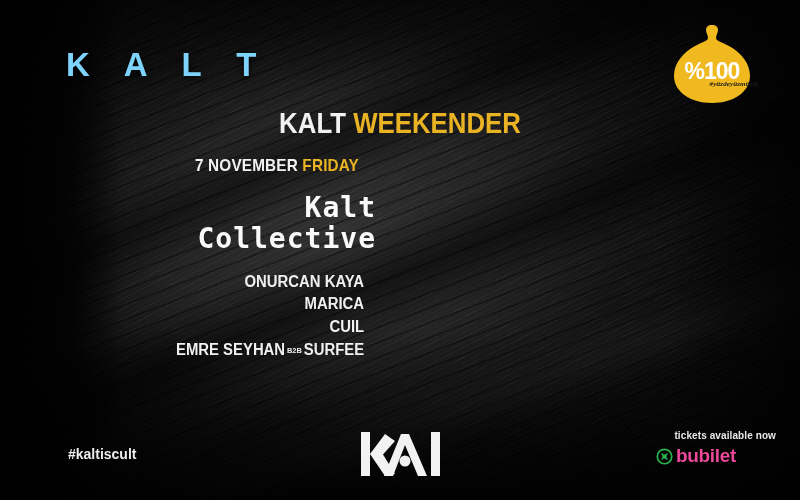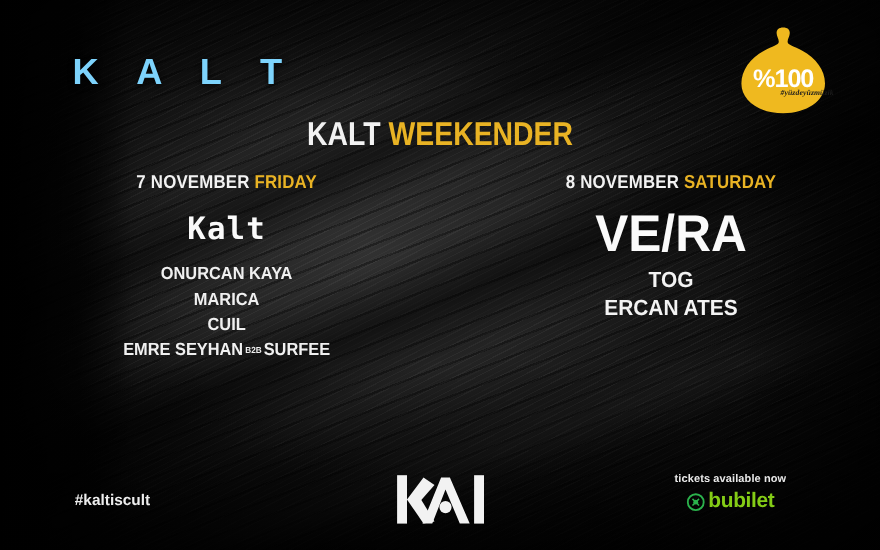--- a/index.html
+++ b/index.html
@@ -106,21 +106,21 @@
     position:absolute; left:0; top:106px; width:800px;
     text-align:center;
     font-size:30px; font-weight:bold; letter-spacing:0px;
     font-family:"Liberation Sans", sans-serif;
     transform:scaleX(.86);
   }
   .wk-title .w { color:#f2f2f2; }
   .wk-title .g { color:#E9B324; }
 
   
-  .day { position:absolute; top:156px; text-align:center; }
+  .day { position:absolute; top:156px; text-align:right; }
   .day-left  { left:36px;  width:340px; }
   .day-right { left:440px; width:340px; }
 
   .day-date {
     font-size:17px; font-weight:bold; letter-spacing:.2px;
     font-family:"Liberation Sans", sans-serif;
     transform:scaleX(.9);
     white-space:nowrap;
   }
   .day-date .w { color:#f2f2f2; }
@@ -168,34 +168,34 @@
     position:absolute; left:68px; top:446px;
     font-size:14px; font-weight:bold; color:#ededed;
     font-family:"Liberation Sans", sans-serif;
     letter-spacing:0px;
   }
   .footer-mark {
     position:absolute; left:355px; top:428px;
     width:90px; height:52px;
   }
   .ticket-box {
-    position:absolute; left:584px; top:430px; width:160px;
-    text-align:center;
+    position:absolute; left:616px; top:430px; width:160px;
+    text-align:right;
   }
   .ticket-label {
     font-size:10px; font-weight:bold; color:#e9e9e9;
     font-family:"Liberation Sans", sans-serif;
     letter-spacing:.1px;
   }
   .ticket-brand {
     margin-top:4px;
     display:flex; align-items:center; justify-content:center; gap:3px;
   }
   .ticket-brand-name {
-    font-size:19px; font-weight:bold; color:#84cc16;
+    font-size:19px; font-weight:bold; color:#ec4899;
     font-family:"Liberation Sans", sans-serif;
     letter-spacing:-.3px;
   }
 </style>
 </head>
 <body>
 
 <div id="poster">
 
   <div class="bg-base"></div>
@@ -223,44 +223,33 @@
       <span class="w">KALT</span><span>&nbsp;</span><span class="g">WEEKENDER</span>
     </div>
 
     <div class="day day-left">
       <div class="day-date">
         <span class="w">7 NOVEMBER</span><span>&nbsp;</span><span class="g">FRIDAY</span>
       </div>
 
       <div class="headliner-mono">
         <div>Kalt</div>
+        <div>Collective</div>
       </div>
 
       <div class="support-list">
         <div>ONURCAN KAYA</div>
         <div>MARICA</div>
         <div>CUIL</div>
         <div>
           <span>EMRE SEYHAN</span><span class="b2b">B2B</span><span>SURFEE</span>
         </div>
       </div>
     </div>
 
-    <div class="day day-right">
-      <div class="day-date">
-        <span class="w">8 NOVEMBER</span><span>&nbsp;</span><span class="g">SATURDAY</span>
-      </div>
-
-      <div class="headliner-big">VE/RA</div>
-
-      <div class="support-right">
-        <div class="l1">TOG</div>
-        <div class="l2">ERCAN ATES</div>
-      </div>
-    </div>
 
     <div class="hashtag">#kaltiscult</div>
 
     <svg class="footer-mark" viewBox="0 0 90 52">
 
       <rect x="6" y="4" width="9" height="44" fill="#f2f2f2"></rect>
 
       <polygon points="15,26 30,6 40,13 24,31" fill="#f2f2f2"></polygon>
 
       <polygon points="15,26 24,20 40,46 30,48" fill="#f2f2f2"></polygon>

